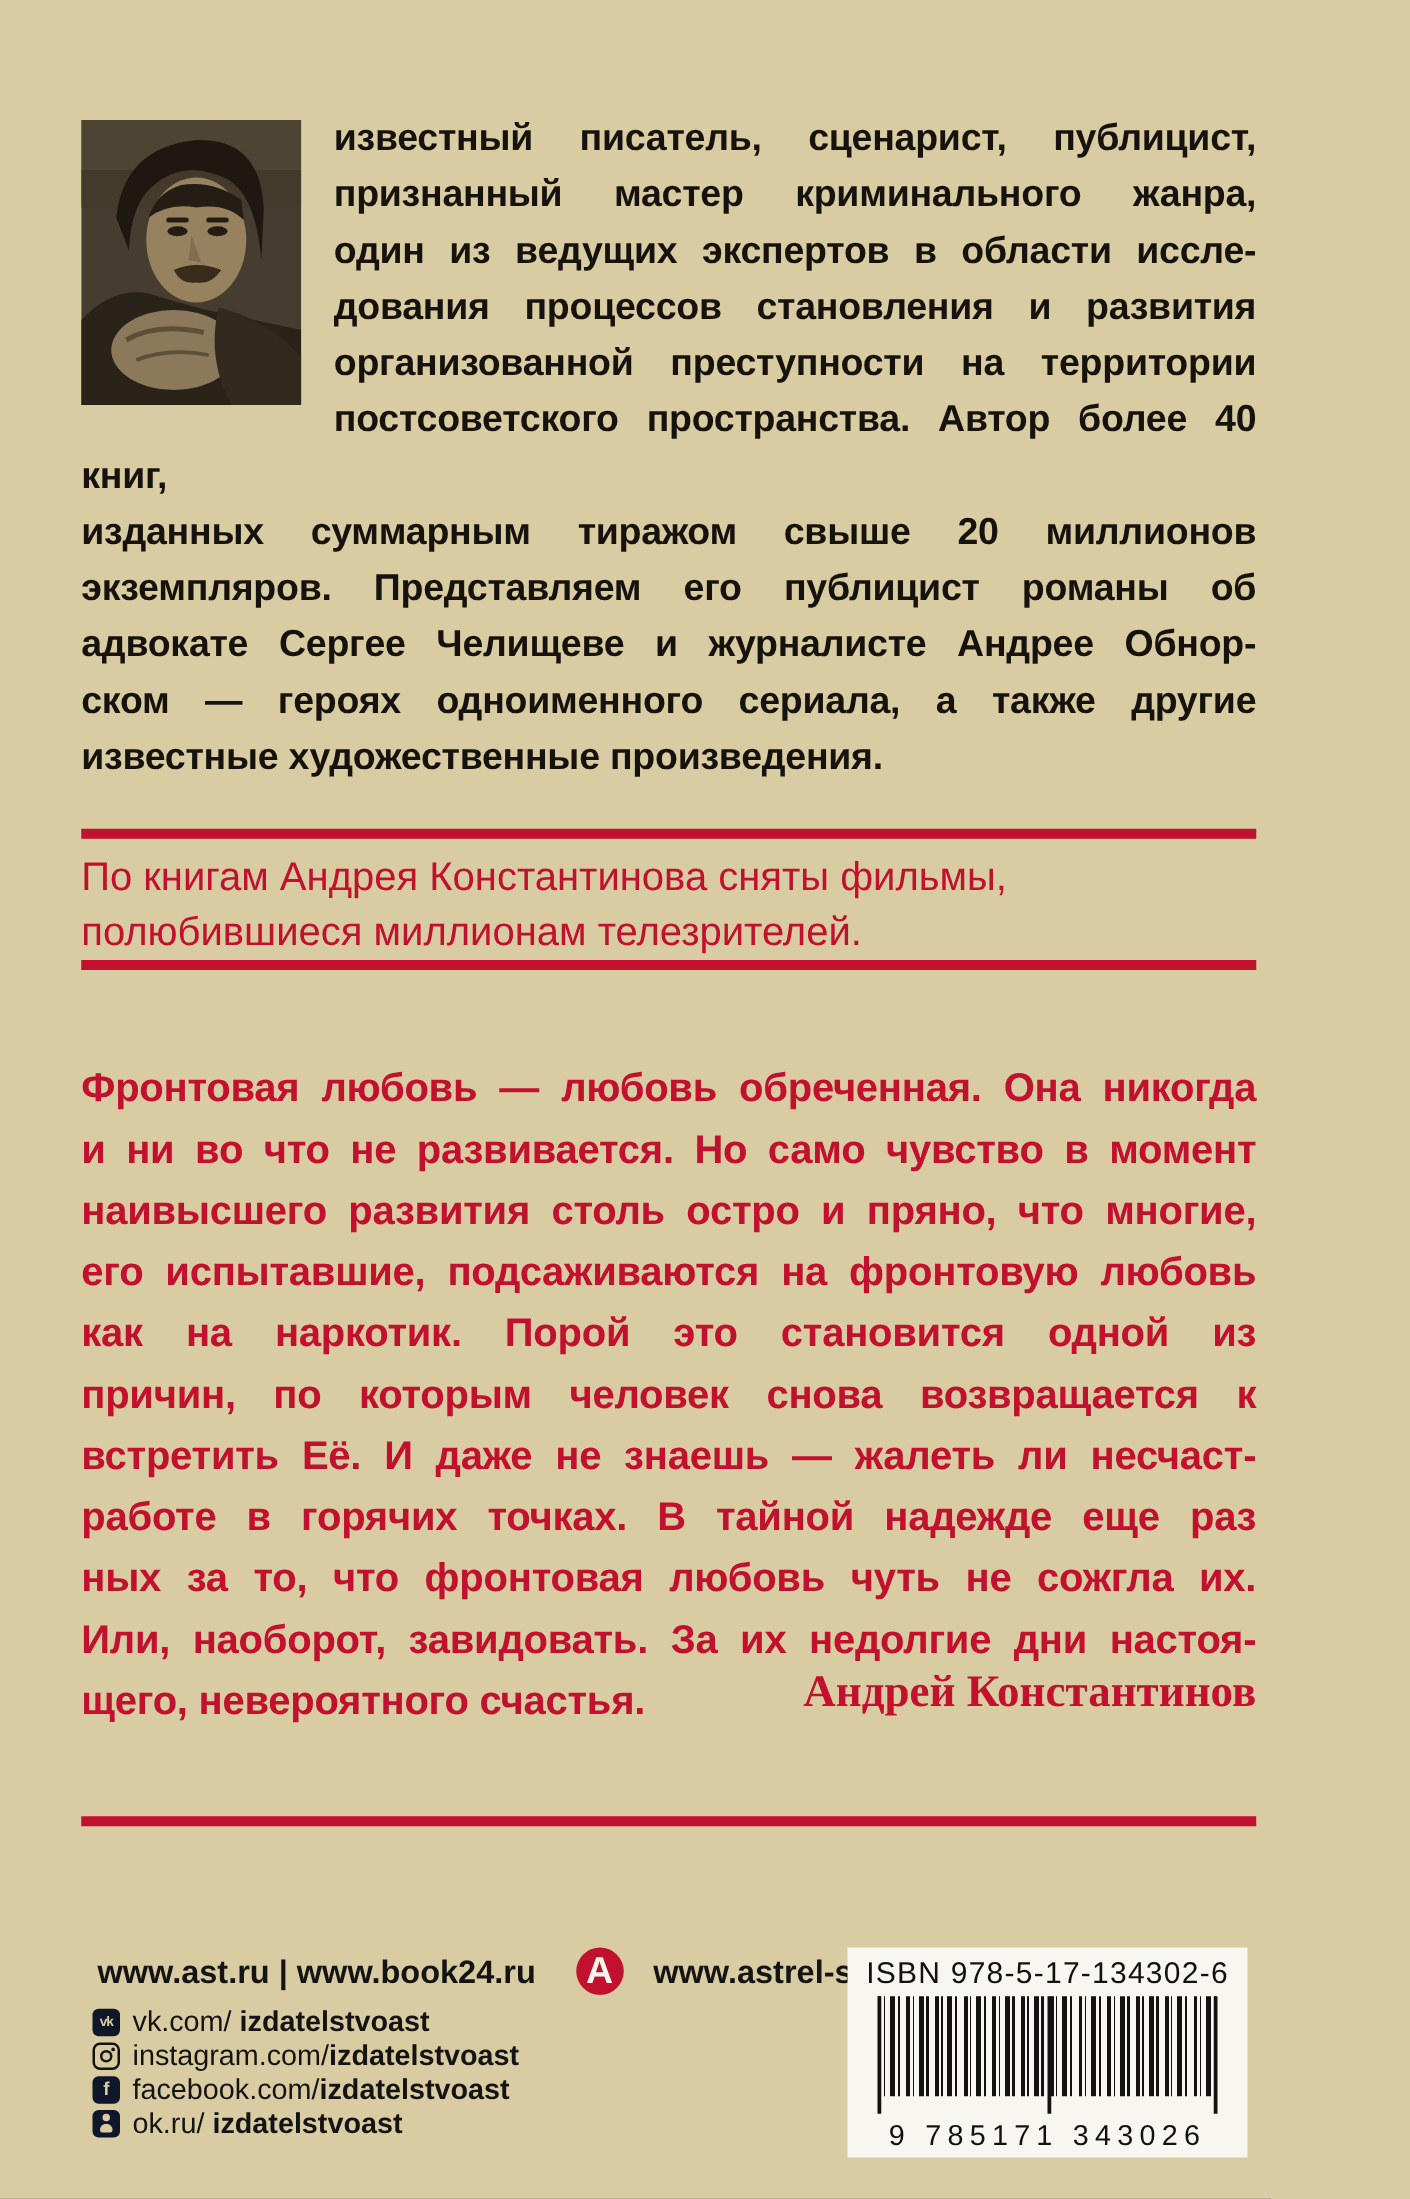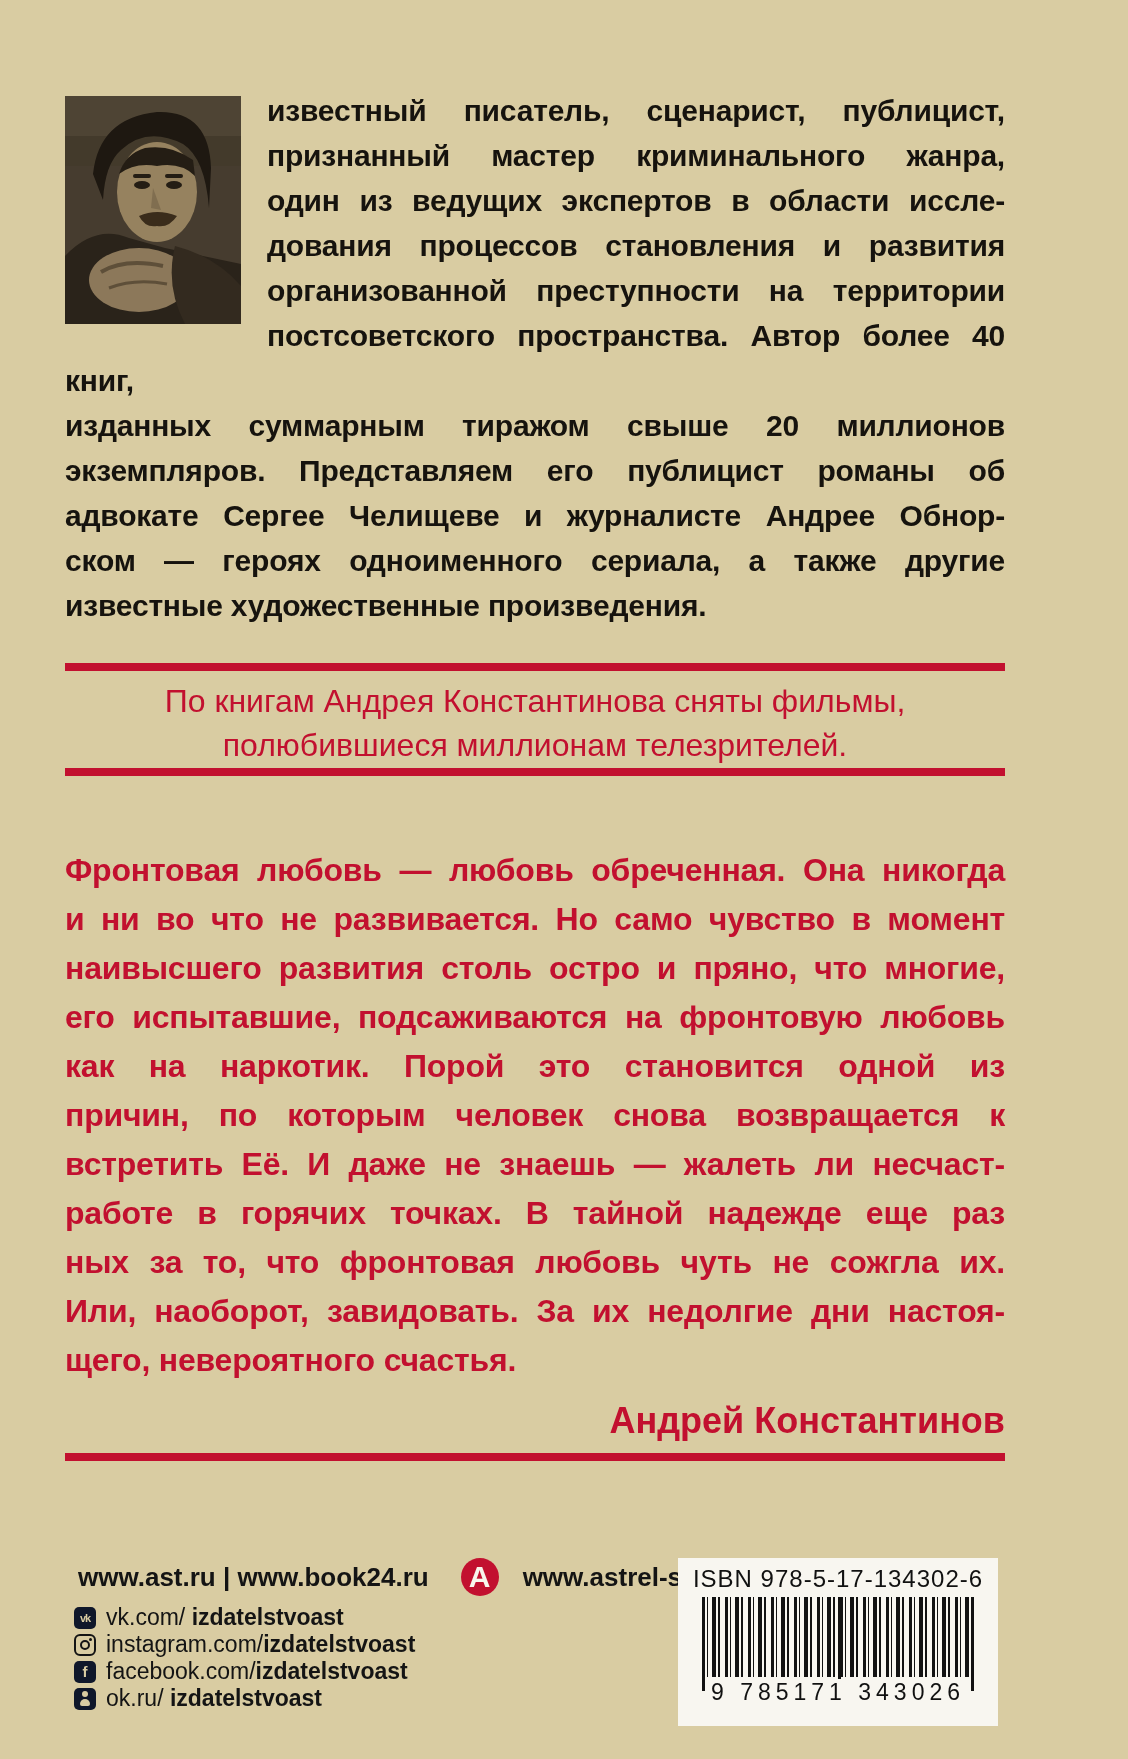--- a/index.html
+++ b/index.html
@@ -14,28 +14,28 @@
   .title{font-size:44px;line-height:58px;margin:0;color:var(--red);
          font-weight:bold;letter-spacing:4px;white-space:nowrap;
          text-shadow:1px 1px 0 rgba(140,10,30,.35);}
   .bio{margin-top:14px;font-weight:bold;font-size:30px;line-height:45px;letter-spacing:-.2px;}
   .jline{text-align:justify;text-align-last:justify;}
   .lastline{text-align:left;text-align-last:left;}
 
   
   .rule{position:absolute;left:65px;width:940px;height:8px;background:var(--red);}
   .rule-1{top:663px;} .rule-2{top:768px;} .rule-3{top:1453px;}
-  .quote{position:absolute;left:65px;top:679px;width:940px;text-align:center;
+  .quote{position:absolute;left:65px;top:679px;width:940px;
          color:var(--red);font-size:32px;line-height:44px;font-weight:400;}
 
   
   .annotation{position:absolute;left:65px;top:846px;width:940px;color:var(--red);
               font-weight:bold;font-size:32px;line-height:49px;letter-spacing:-.2px;}
-  .signature{position:absolute;right:123px;top:1400px;color:var(--red);
-             font-size:36px;font-weight:bold;}
+  .signature{position:absolute;right:123px;top:1332px;color:var(--red);
+             font-size:36px;font-weight:bold;font-family:Liberation Serif, serif;}
 
   
   .sites-row{position:absolute;left:78px;top:1558px;display:flex;align-items:center;
              font-size:26px;font-weight:bold;color:#141414;}
   .ast-logo{width:38px;height:38px;border-radius:50%;background:var(--red);
             color:#f8f5ec;display:flex;align-items:center;justify-content:center;
             font-size:30px;font-weight:bold;margin:0 24px 0 32px;line-height:1;}
   .socials{position:absolute;left:74px;top:1604px;}
   .social-row{display:flex;align-items:center;height:27px;font-size:23px;color:#141414;}
   .social-row b{font-weight:bold;}
@@ -59,21 +59,21 @@
   .barcode-box{position:absolute;left:678px;top:1558px;width:320px;height:168px;
                background:#f8f6f0;display:flex;flex-direction:column;align-items:center;}
   .isbn-label{margin-top:7px;font-size:24px;letter-spacing:1px;color:#111;white-space:nowrap;}
   .bars{position:relative;width:272px;height:80px;margin-top:4px;
         background:repeating-linear-gradient(90deg,
           #121212 0 3px,#f8f6f0 3px 5px,#121212 5px 6px,#f8f6f0 6px 10px,
           #121212 10px 14px,#f8f6f0 14px 16px,#121212 16px 18px,#f8f6f0 18px 23px);}
   .bars::before,.bars::after{content:"";position:absolute;top:0;width:3px;height:94px;background:#121212;}
   .bars::before{left:0;} .bars::after{right:0;}
   .guard-mid{position:absolute;left:50%;top:0;width:3px;height:94px;background:#121212;}
-  .digits{margin-top:2px;font-size:23px;letter-spacing:5px;color:#111;white-space:nowrap;
+  .digits{margin-top:18px;font-size:23px;letter-spacing:5px;color:#111;white-space:nowrap;
           background:#f8f6f0;position:relative;padding:0 4px;}
 </style>
 </head>
 <body>
 
 <div class="page">
 
   <section class="intro">
     <div class="photo-float">
       <svg class="photo" viewBox="0 0 176 228" aria-hidden="true">

